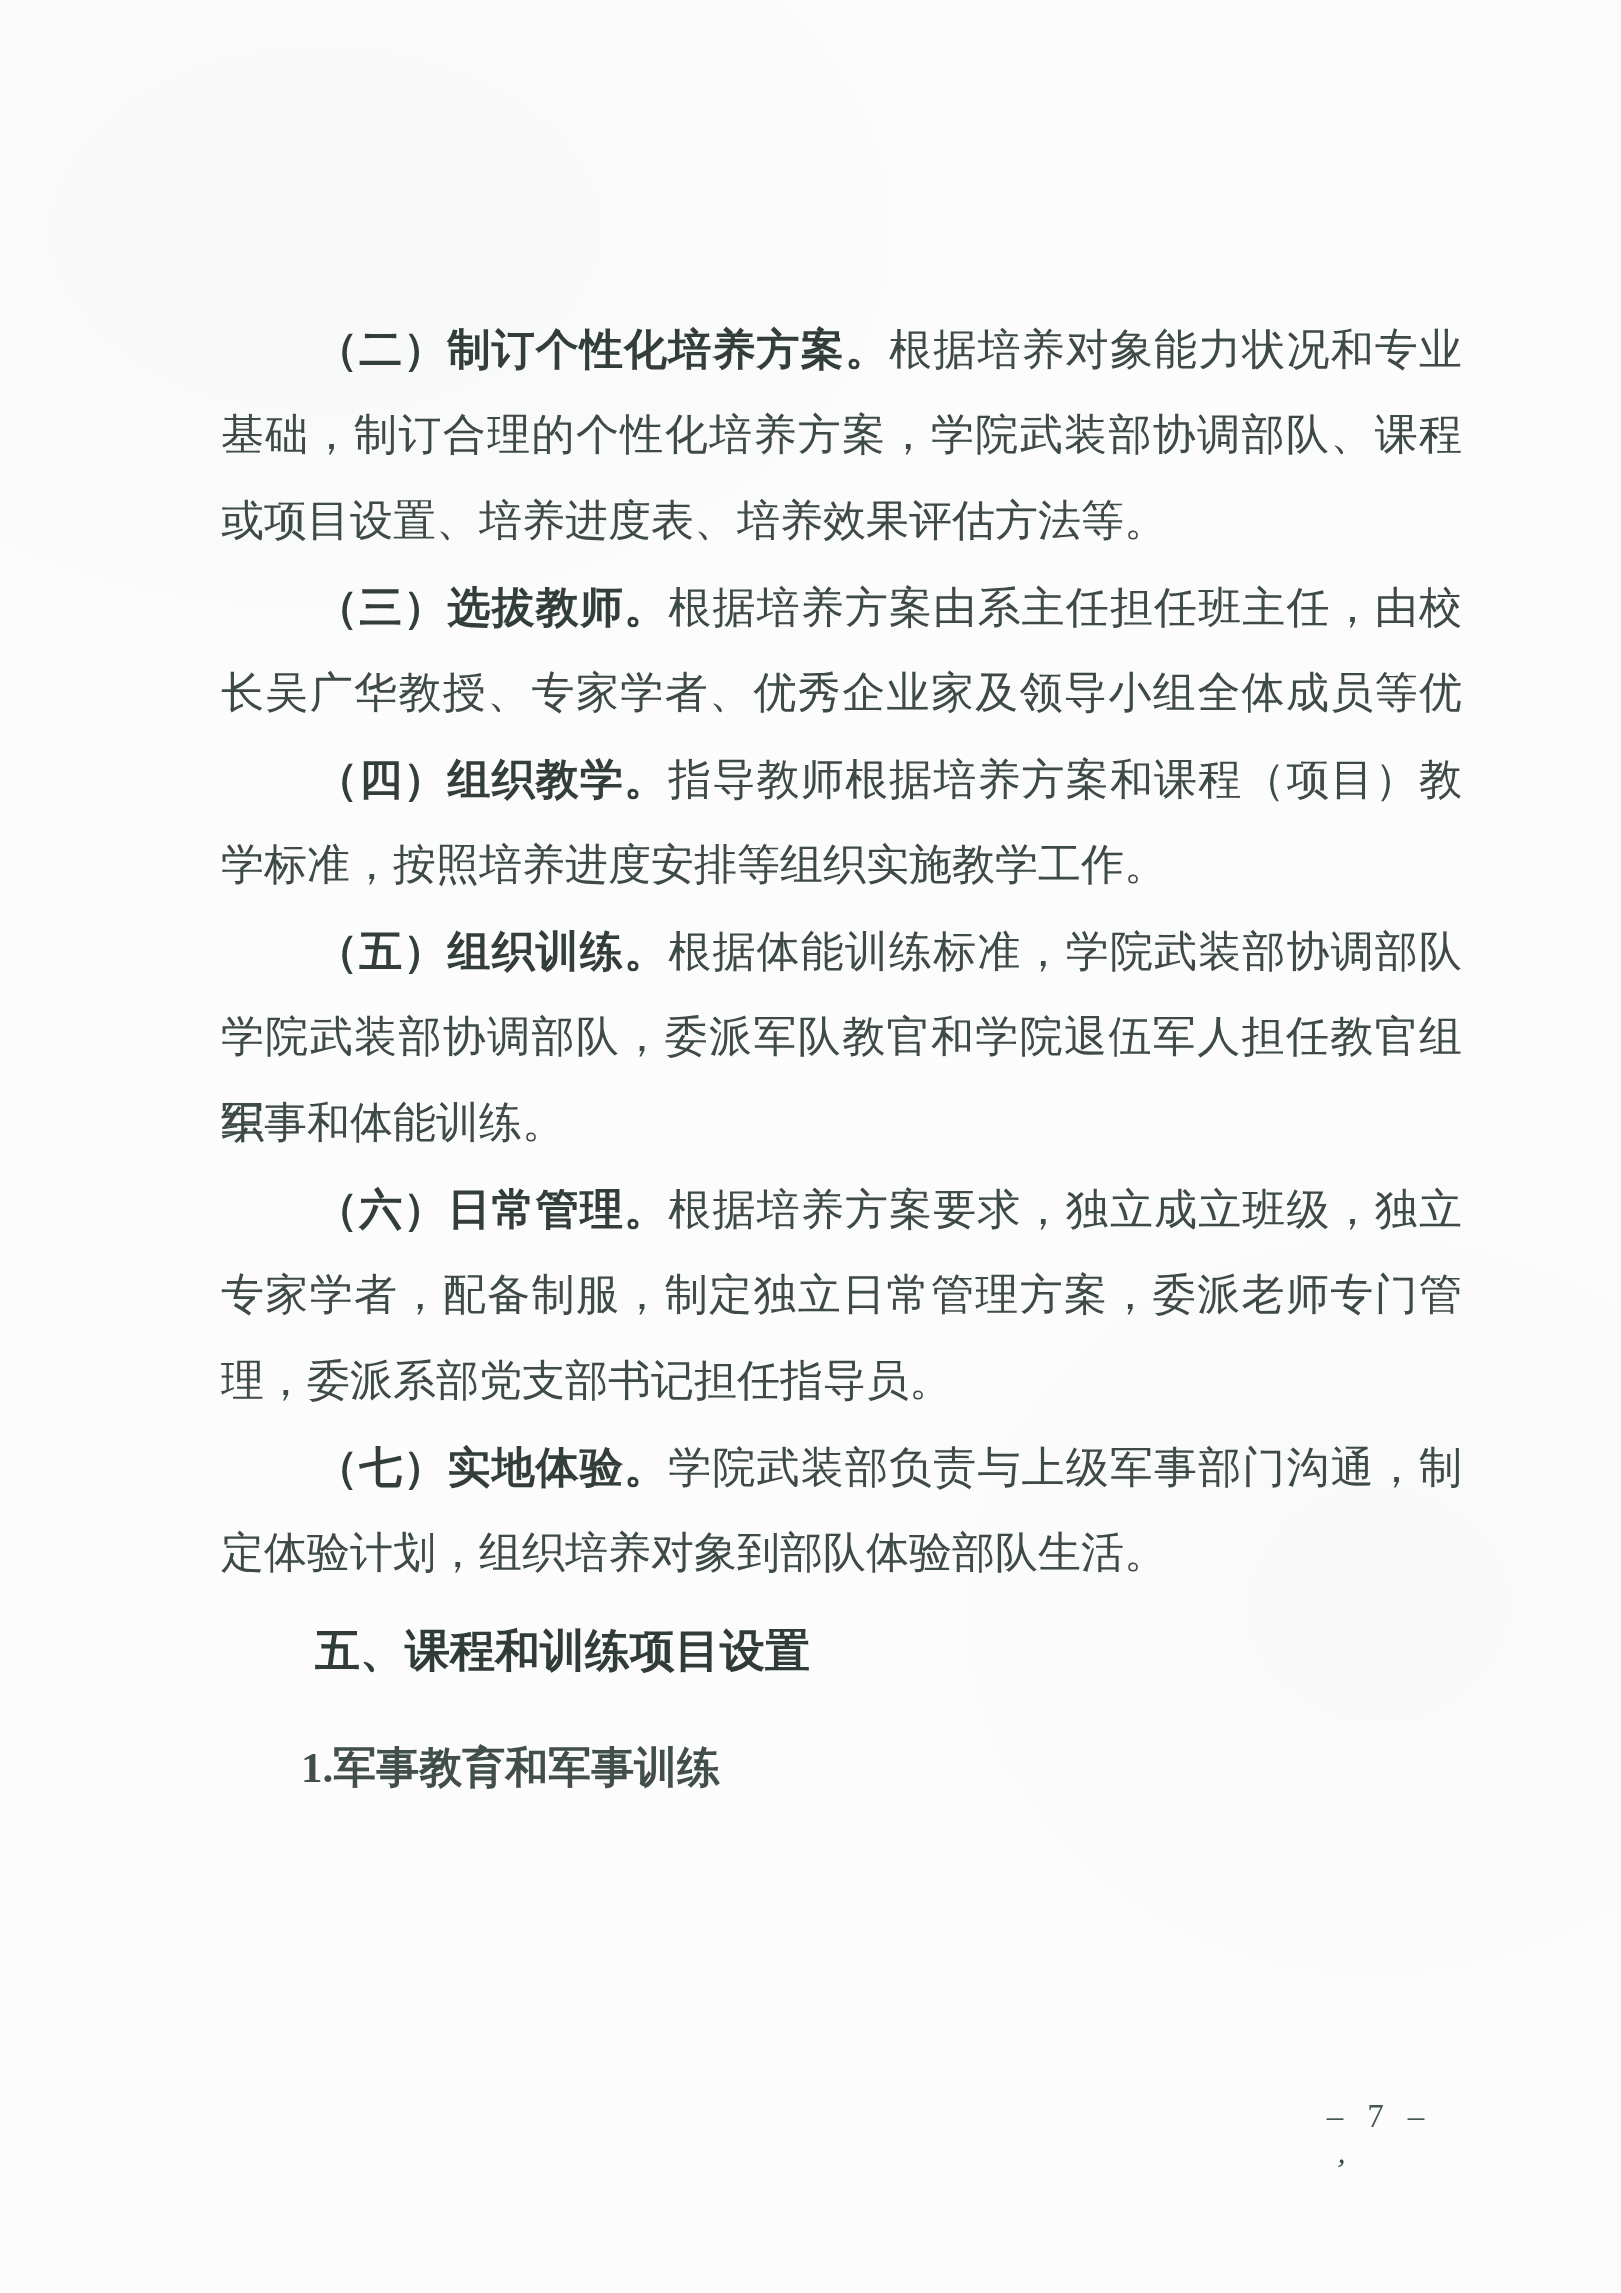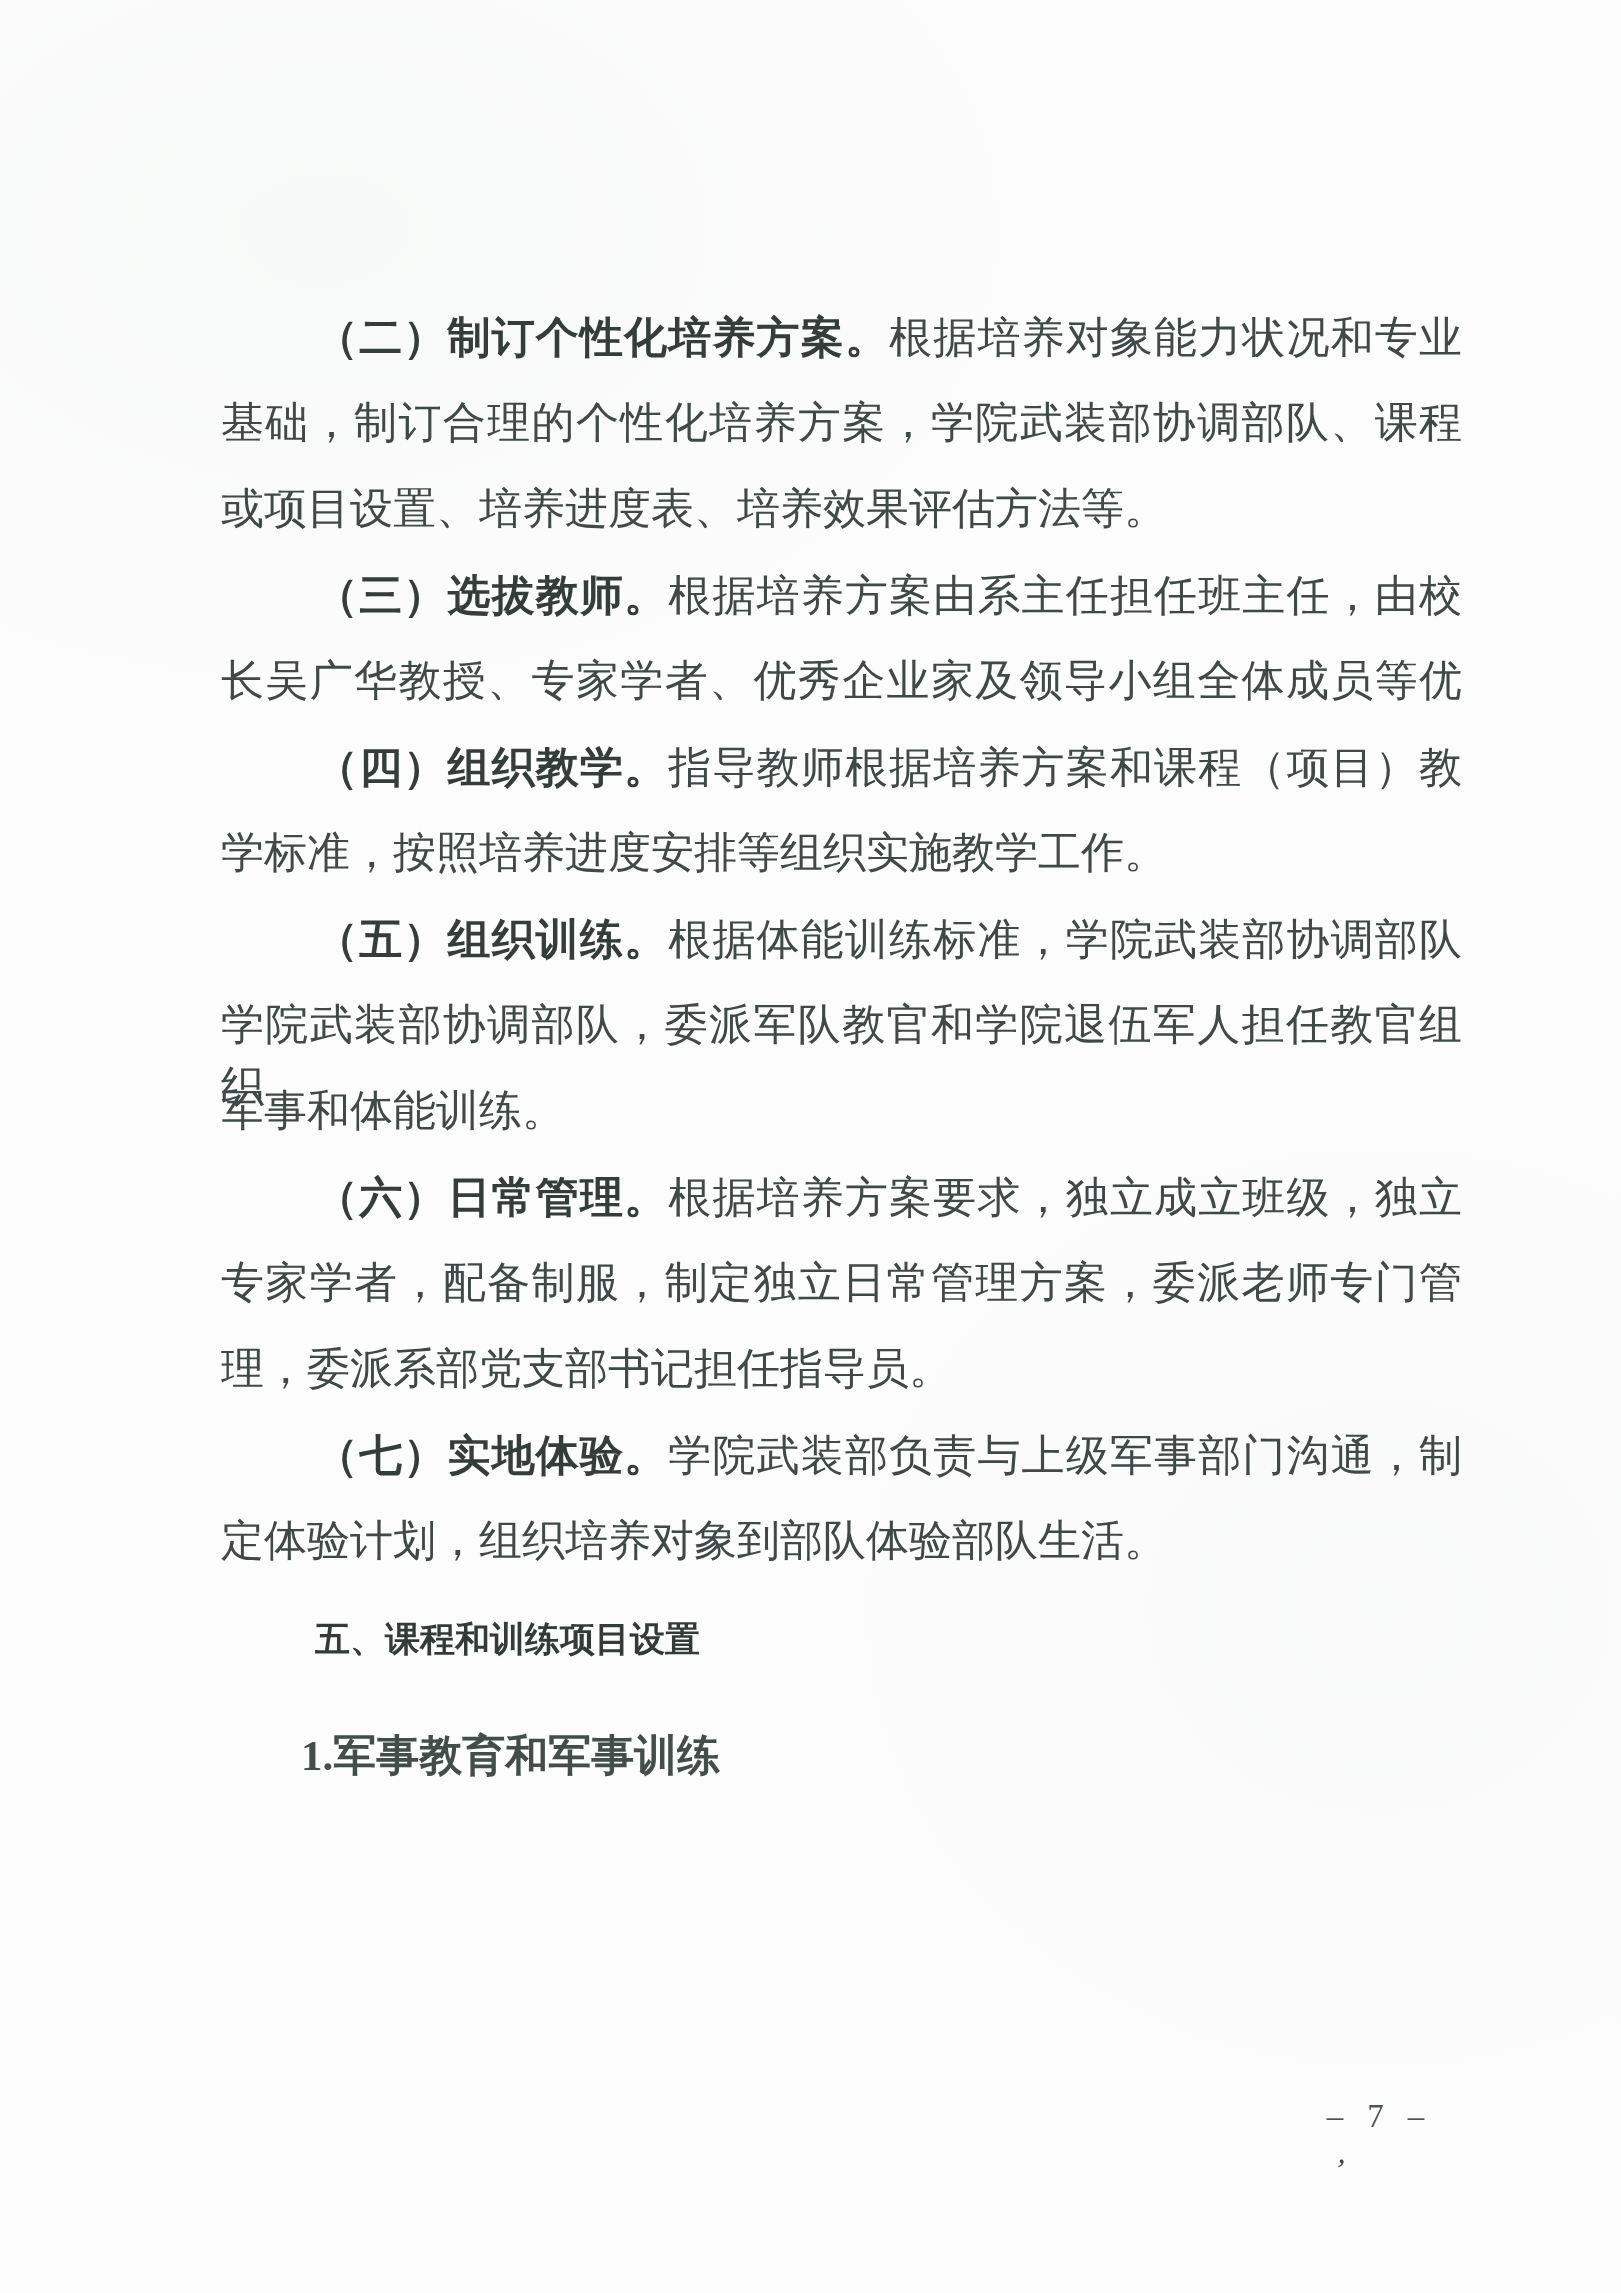--- a/index.html
+++ b/index.html
@@ -17,40 +17,40 @@
       #fbfcfb;
     overflow:hidden;
   }
   .doc{
     position:absolute;
     left:221px;top:306px;width:1241px;
     color:#3e4a47;
   }
   .para{margin:0;padding:0;}
   .line{
-    height:86px;line-height:62px;
+    height:86px;line-height:86px;
     font-size:43px;
     letter-spacing:0;
     white-space:normal;
     text-align:left;
     overflow:visible;
   }
   .line.fill{
     text-align:justify;
     text-align-last:justify;
   }
   .line.indent{ text-indent:94px; }
   .line.indent-sub{ text-indent:80px;font-weight:bold; }
   .lead{
     font-family:"Liberation Sans","DejaVu Sans",sans-serif;
     font-weight:700;
     color:#333e3b;
   }
   .para.heading .line{
-    font-size:35px;
+    font-size:45px;
     margin-top:11.8px;
   }
   .para.heading .lead{ color:#313c39; }
   .para.sub .line{
     margin-top:31px;
     color:#414e4a;
   }
   .page-number{
     position:absolute;
     left:1308px;top:2098px;

